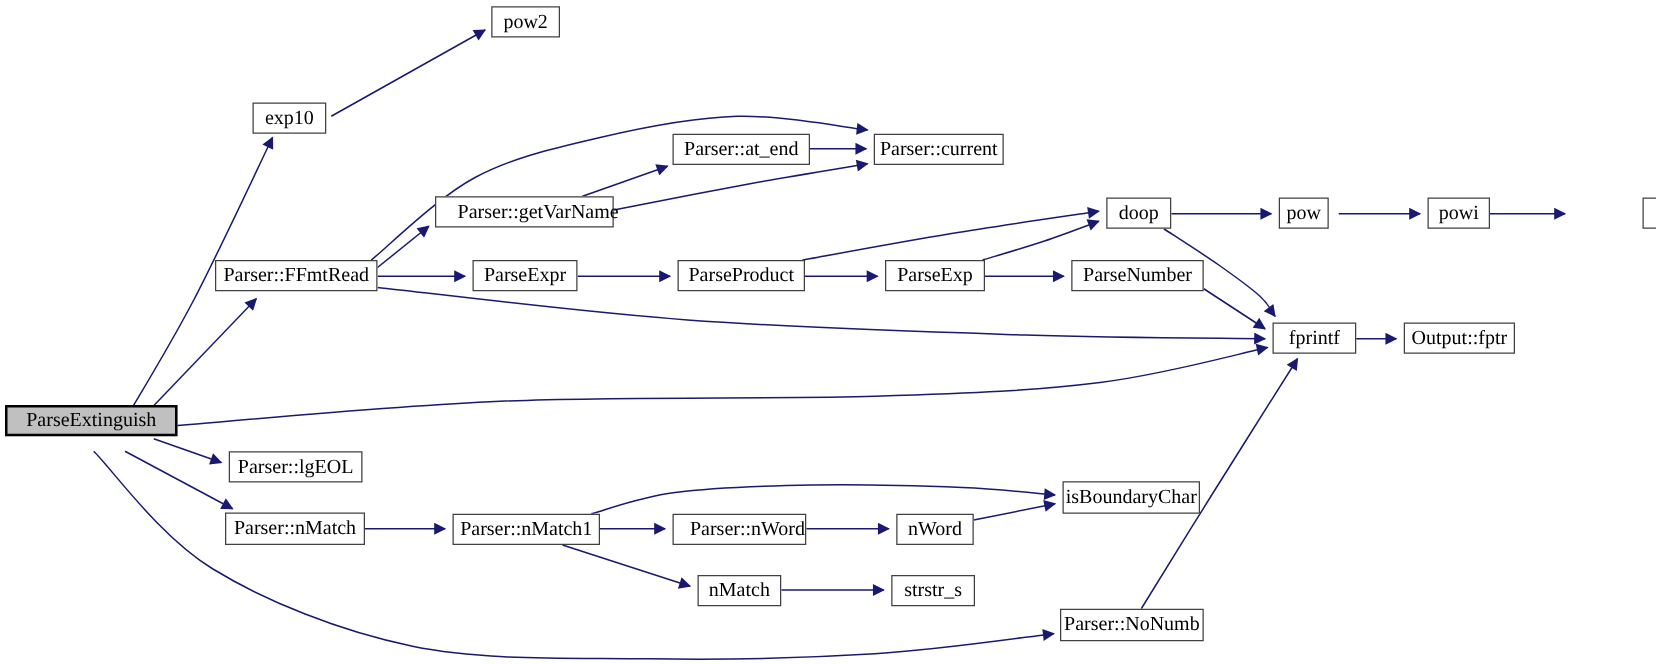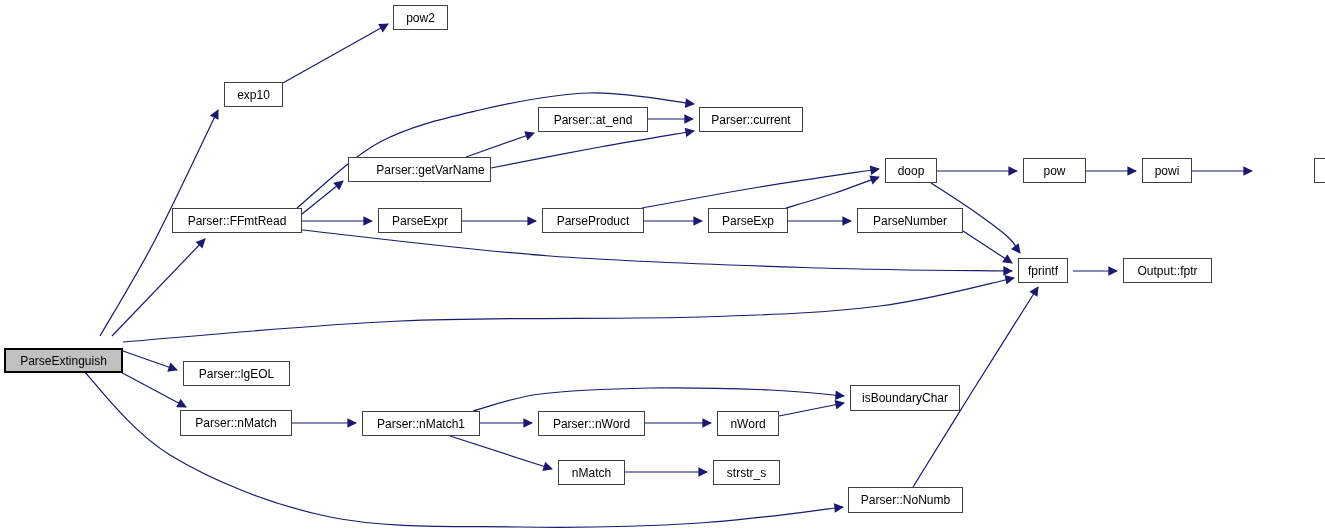--- a/index.html
+++ b/index.html
@@ -1,21 +1,21 @@
 <!DOCTYPE html>
 <html><head>
 <meta charset="utf-8">
 <style>
   html,body{margin:0;padding:0;background:#ffffff;}
   #canvas{position:relative;width:1325px;height:531px;background:#ffffff;
           font-family:"Liberation Sans",sans-serif;overflow:hidden;}
   #edges-layer{position:absolute;left:0;top:0;width:1325px;height:531px;}
   .node{position:absolute;box-sizing:border-box;background:#ffffff;border:1px solid #404040;
-        display:flex;align-items:center;justify-content:center;font-size:12px;color:#000;
-        white-space:nowrap;cursor:pointer;}
+        display:flex;align-items:center;justify-content:center;font-size:16px;color:#000;
+        white-space:nowrap;cursor:pointer;font-family:Liberation Serif, serif;}
   .node.root{background:#c0c0c0;border:2px solid #000000;}
   .node span{pointer-events:none;}
 </style>
 </head>
 <body>
 
 <div id="canvas">
   <svg id="edges-layer" viewBox="0 0 1325 531" xmlns="http://www.w3.org/2000/svg">
       <defs>
         <marker id="arrow" viewBox="0 0 10 10" refX="9" refY="5" markerWidth="10" markerHeight="8" orient="auto">
@@ -52,21 +52,21 @@
       <path d="M450,436 L552,469" fill="none" stroke="#191970" stroke-width="1.2" marker-end="url(#arrow)"></path>
       <path d="M473,411 C484.2,408.2 510.5,397.8 540,394 C569.5,390.2 611.7,388.7 650,388 C688.3,387.3 737.7,388.7 770,390 C802.3,391.3 831.7,395.0 844,396" fill="none" stroke="#191970" stroke-width="1.2" marker-end="url(#arrow)"></path>
       <path d="M645,423 L711,423" fill="none" stroke="#191970" stroke-width="1.2" marker-end="url(#arrow)"></path>
       <path d="M779,416 L844,403" fill="none" stroke="#191970" stroke-width="1.2" marker-end="url(#arrow)"></path>
       <path d="M625,472 L707,472" fill="none" stroke="#191970" stroke-width="1.2" marker-end="url(#arrow)"></path>
       <path d="M913,487 C922.5,471.7 949.2,428.3 970,395 C990.8,361.7 1026.7,305.0 1038,287" fill="none" stroke="#191970" stroke-width="1.2" marker-end="url(#arrow)"></path>
     </svg>
 <div class="node" style="left: 393px; top: 5px; width: 55px; height: 25px;">
       <span>pow2</span>
     </div>
-    <div class="node" style="left: 224px; top: 82px; width: 59px; height: 25px;">
+    <div class="node" style="left: 202px; top: 82px; width: 59px; height: 25px;">
       <span>exp10</span>
     </div>
     <div class="node" style="left: 538px; top: 107px; width: 110px; height: 25px;">
       <span>Parser::at_end</span>
     </div>
     <div class="node" style="left: 699px; top: 107px; width: 104px; height: 25px;">
       <span>Parser::current</span>
     </div>
     <div class="node" style="left: 348px; top: 157px; width: 143px; height: 25px; padding-left: 22px;">
       <span>Parser::getVarName</span>
@@ -82,48 +82,48 @@
     </div>
     <div class="node" style="left: 708px; top: 208px; width: 80px; height: 25px;">
       <span>ParseExp</span>
     </div>
     <div class="node" style="left: 857px; top: 208px; width: 106px; height: 25px;">
       <span>ParseNumber</span>
     </div>
     <div class="node" style="left: 885px; top: 158px; width: 52px; height: 25px;">
       <span>doop</span>
     </div>
-    <div class="node" style="left: 1023px; top: 158px; width: 63px; height: 25px;">
+    <div class="node" style="left: 1023px; top: 158px; width: 40px; height: 25px;">
       <span>pow</span>
     </div>
     <div class="node" style="left: 1142px; top: 158px; width: 50px; height: 25px;">
       <span>powi</span>
     </div>
     <div class="node" style="left: 1314px; top: 158px; width: 72px; height: 25px;">
       <span>is_odd</span>
     </div>
-    <div class="node" style="left: 1018px; top: 258px; width: 50px; height: 25px;">
+    <div class="node" style="left: 1018px; top: 258px; width: 67px; height: 25px;">
       <span>fprintf</span>
     </div>
     <div class="node" style="left: 1123px; top: 258px; width: 89px; height: 25px;">
       <span>Output::fptr</span>
     </div>
-    <div class="node root" style="left: 4px; top: 348px; width: 119px; height: 25px; justify-content: center;">
+    <div class="node root" style="left: 4px; top: 324px; width: 138px; height: 25px; justify-content: center;">
       <span>ParseExtinguish</span>
     </div>
     <div class="node" style="left: 183px; top: 361px; width: 107px; height: 25px;">
       <span>Parser::lgEOL</span>
     </div>
     <div class="node" style="left: 180px; top: 410px; width: 112px; height: 26px;">
       <span>Parser::nMatch</span>
     </div>
     <div class="node" style="left: 362px; top: 411px; width: 118px; height: 25px;">
       <span>Parser::nMatch1</span>
     </div>
-    <div class="node" style="left: 538px; top: 411px; width: 107px; height: 25px;">
+    <div class="node" style="left: 538px; top: 411px; width: 107px; height: 25px; justify-content: flex-end;">
       <span>Parser::nWord</span>
     </div>
     <div class="node" style="left: 717px; top: 411px; width: 62px; height: 25px;">
       <span>nWord</span>
     </div>
     <div class="node" style="left: 558px; top: 460px; width: 67px; height: 25px;">
       <span>nMatch</span>
     </div>
     <div class="node" style="left: 713px; top: 460px; width: 67px; height: 25px;">
       <span>strstr_s</span>

